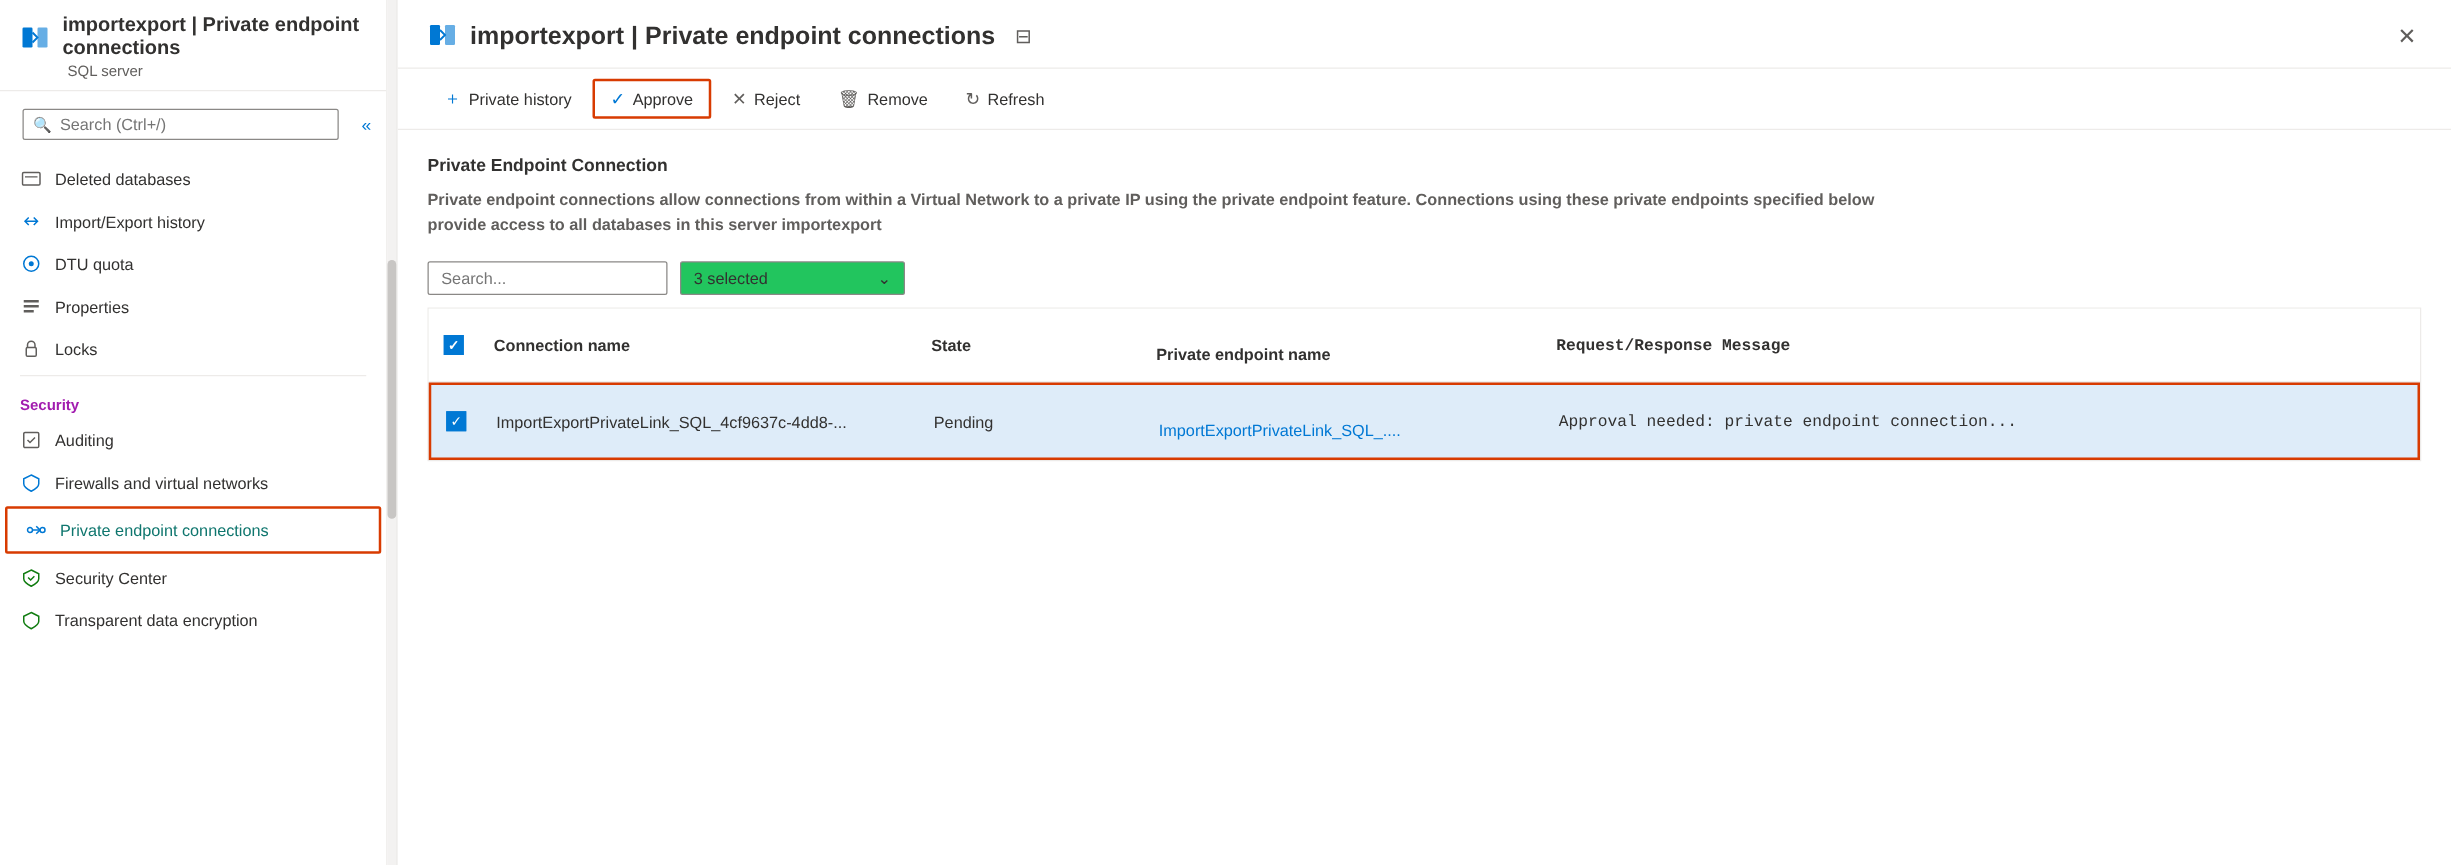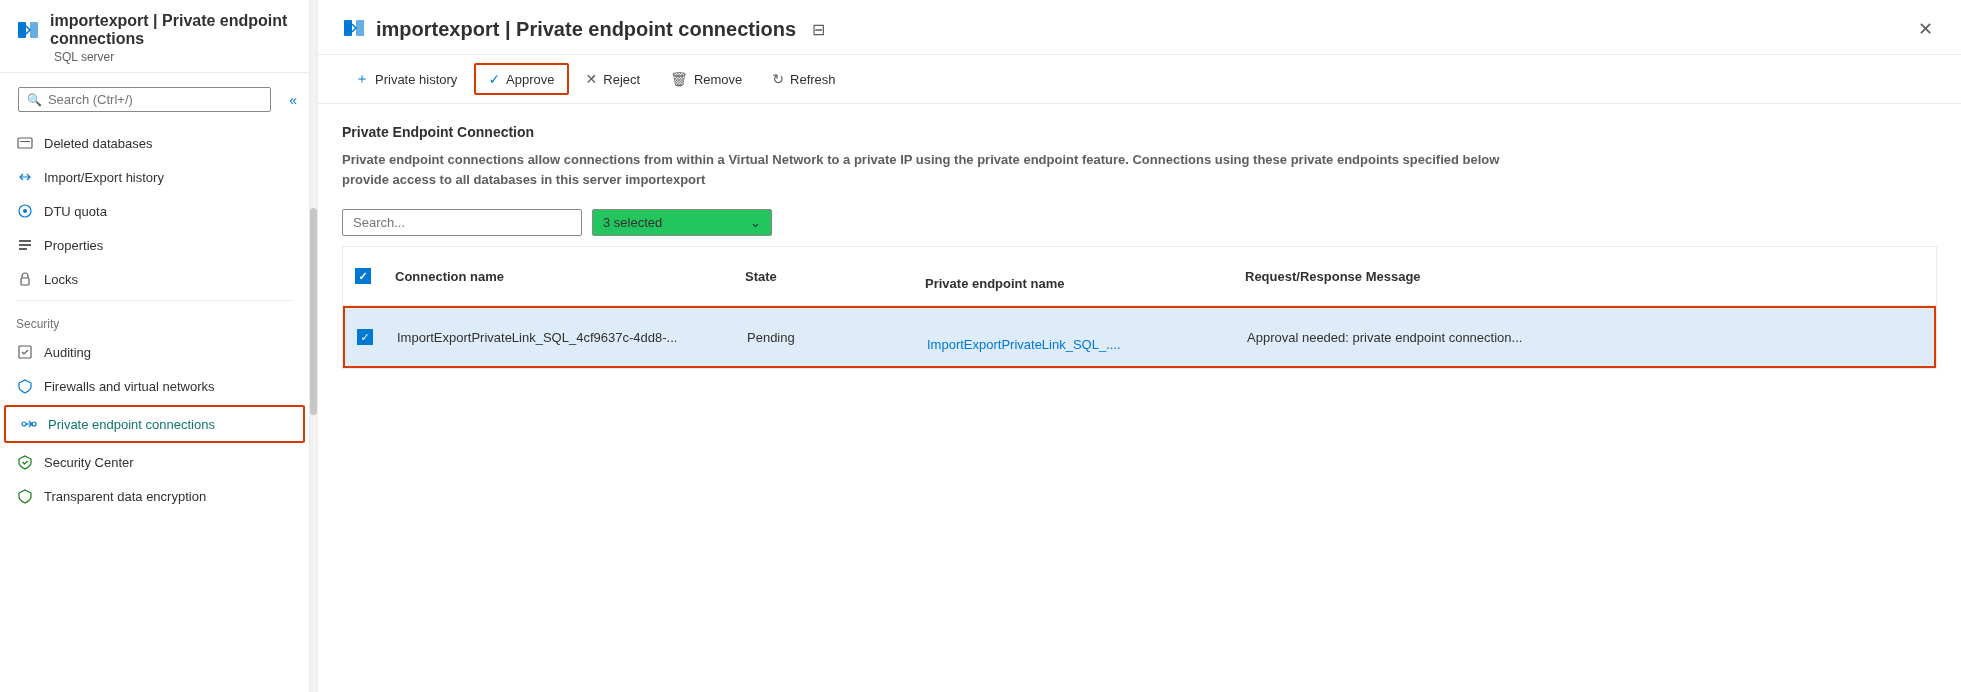--- a/index.html
+++ b/index.html
@@ -99,22 +99,22 @@
       align-items: center;
       gap: 10px;
       padding: 8px 16px;
       cursor: pointer;
       color: #323130;
       font-size: 13px;
     }
 
     .nav-section-label {
       font-size: 12px;
-      font-weight: 400;
-      color: #737373;
+      font-weight: 700;
+      color: #a21caf;
       padding: 12px 16px 4px 16px;
       text-transform: none;
     }
 
     .nav-divider {
       height: 1px;
       background: #edebe9;
       margin: 4px 16px;
     }
 
@@ -233,21 +233,21 @@
       gap: 10px;
       margin-bottom: 10px;
     }
 
     .filter-search {
       border: 1px solid #8a8886;
       border-radius: 2px;
       padding: 5px 10px;
       font-size: 13px;
       color: #323130;
-      width: 240px;
+      width: 192px;
     }
 
     .filter-dropdown {
       display: flex;
       align-items: center;
       justify-content: space-between;
       border: 1px solid #8a8886;
       border-radius: 2px;
       padding: 5px 10px;
       font-size: 13px;
@@ -273,21 +273,21 @@
       font-size: 13px;
       font-weight: 600;
       color: #323130;
       padding: 6px 12px;
     }
 
     .col-checkbox { width: 40px; }
     .col-connection-name { width: 350px; }
     .col-state { width: 180px; }
     .col-endpoint-name { width: 320px; margin-top: 15px; }
-    .col-message { flex: 1; }
+    .col-message { flex: 1; font-family: Liberation Mono, monospace; }
 
     .table-row {
       display: flex;
       align-items: center;
       border-bottom: 1px solid #edebe9;
       padding: 8px 0;
       background: #deecf9;
       border: 2px solid #d83b01;
     }
 

